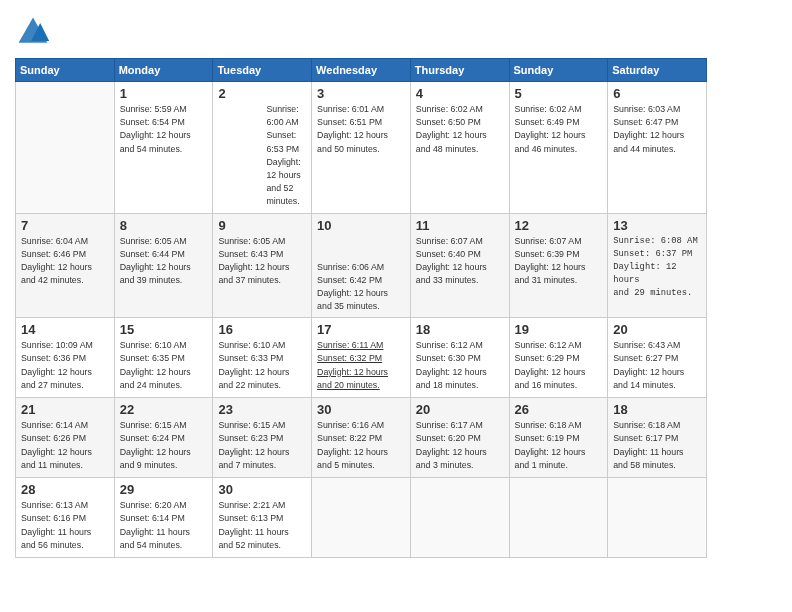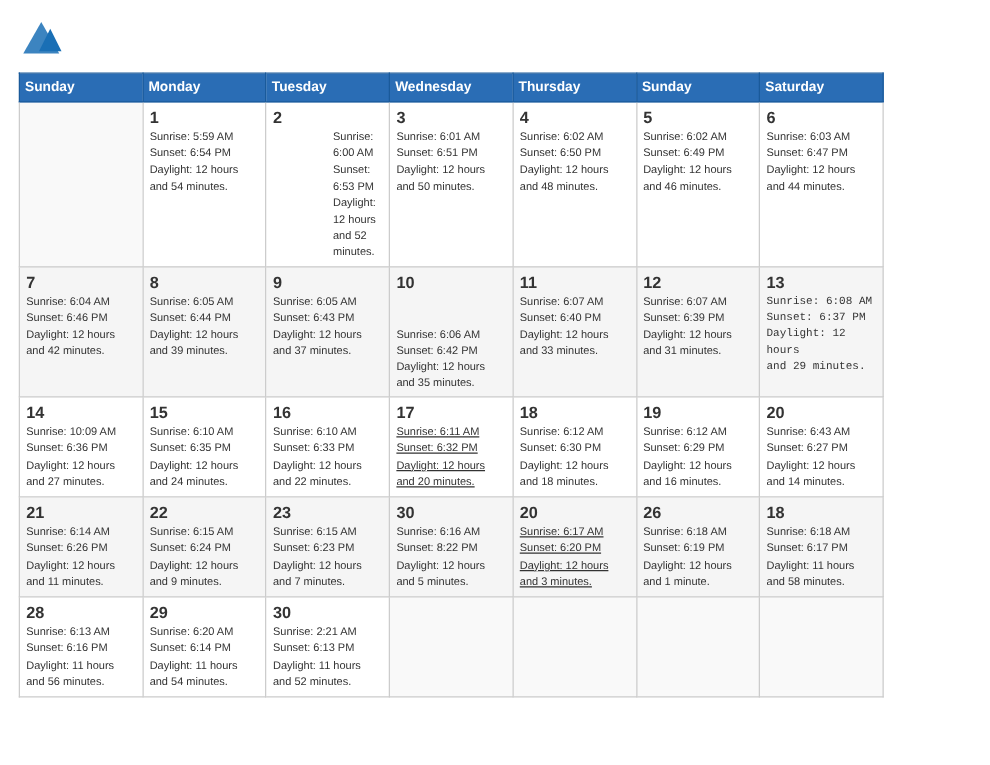--- a/index.html
+++ b/index.html
@@ -308,21 +308,21 @@
           </td>
           <td>
             <span class="day-number">30</span>
             <div class="day-info" style="white-space: pre-line;">Sunrise: 6:16 AM
 Sunset: 8:22 PM
 Daylight: 12 hours
 and 5 minutes.</div>
           </td>
           <td>
             <span class="day-number">20</span>
-            <div class="day-info" style="white-space: pre-line; text-decoration: underline;">Sunrise: 6:17 AM
+            <div class="day-info" style="white-space: pre-line;">Sunrise: 6:17 AM
 Sunset: 6:20 PM
 Daylight: 12 hours
 and 3 minutes.</div>
           </td>
           <td>
             <span class="day-number">26</span>
             <div class="day-info" style="white-space: pre-line;">Sunrise: 6:18 AM
 Sunset: 6:19 PM
 Daylight: 12 hours
 and 1 minute.</div>

